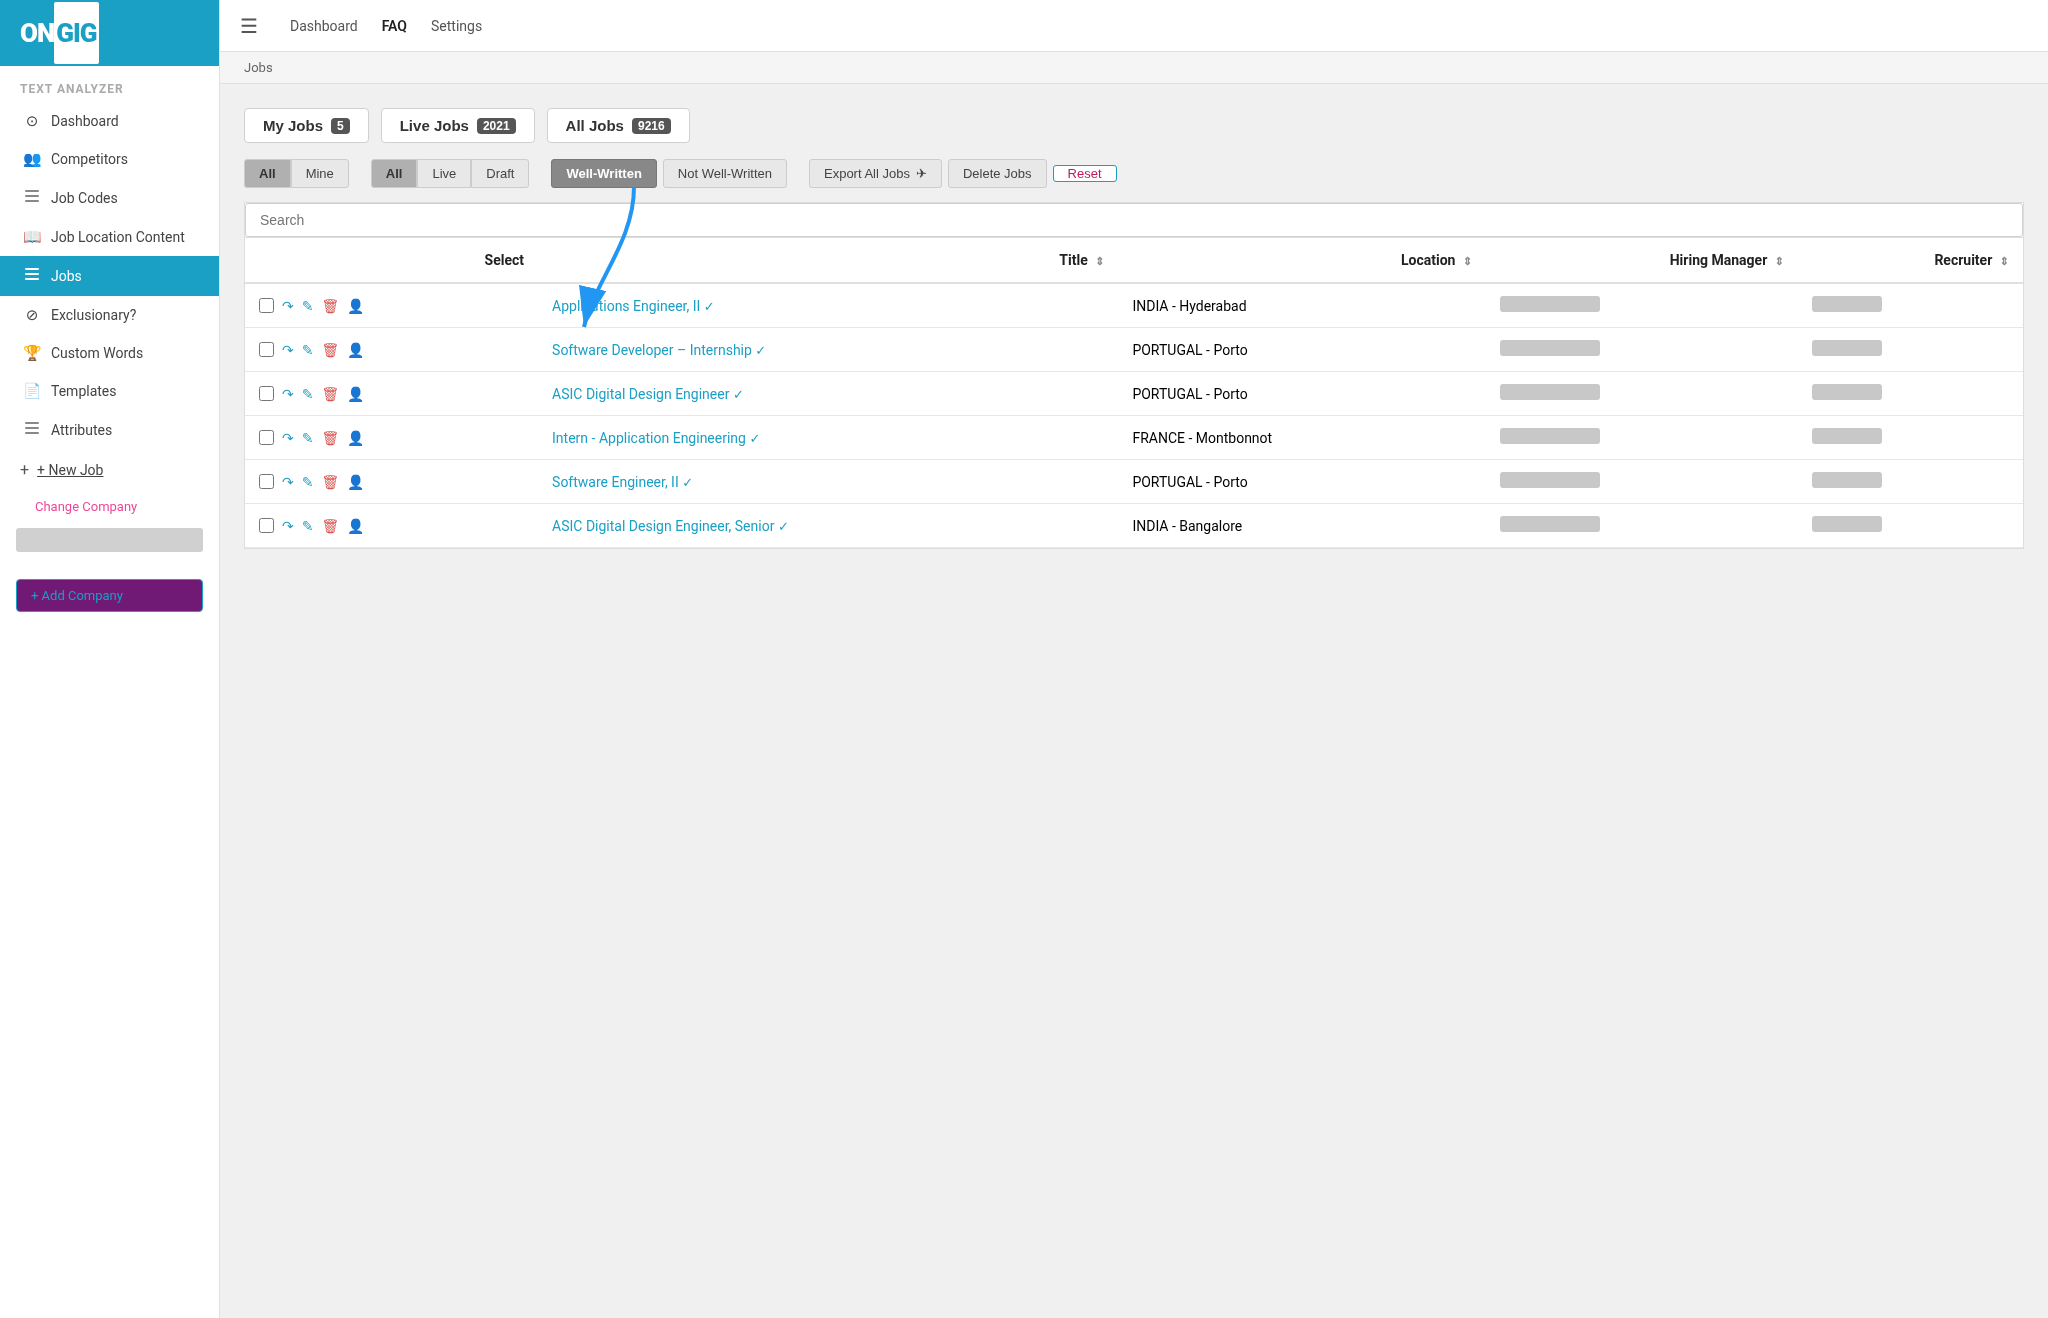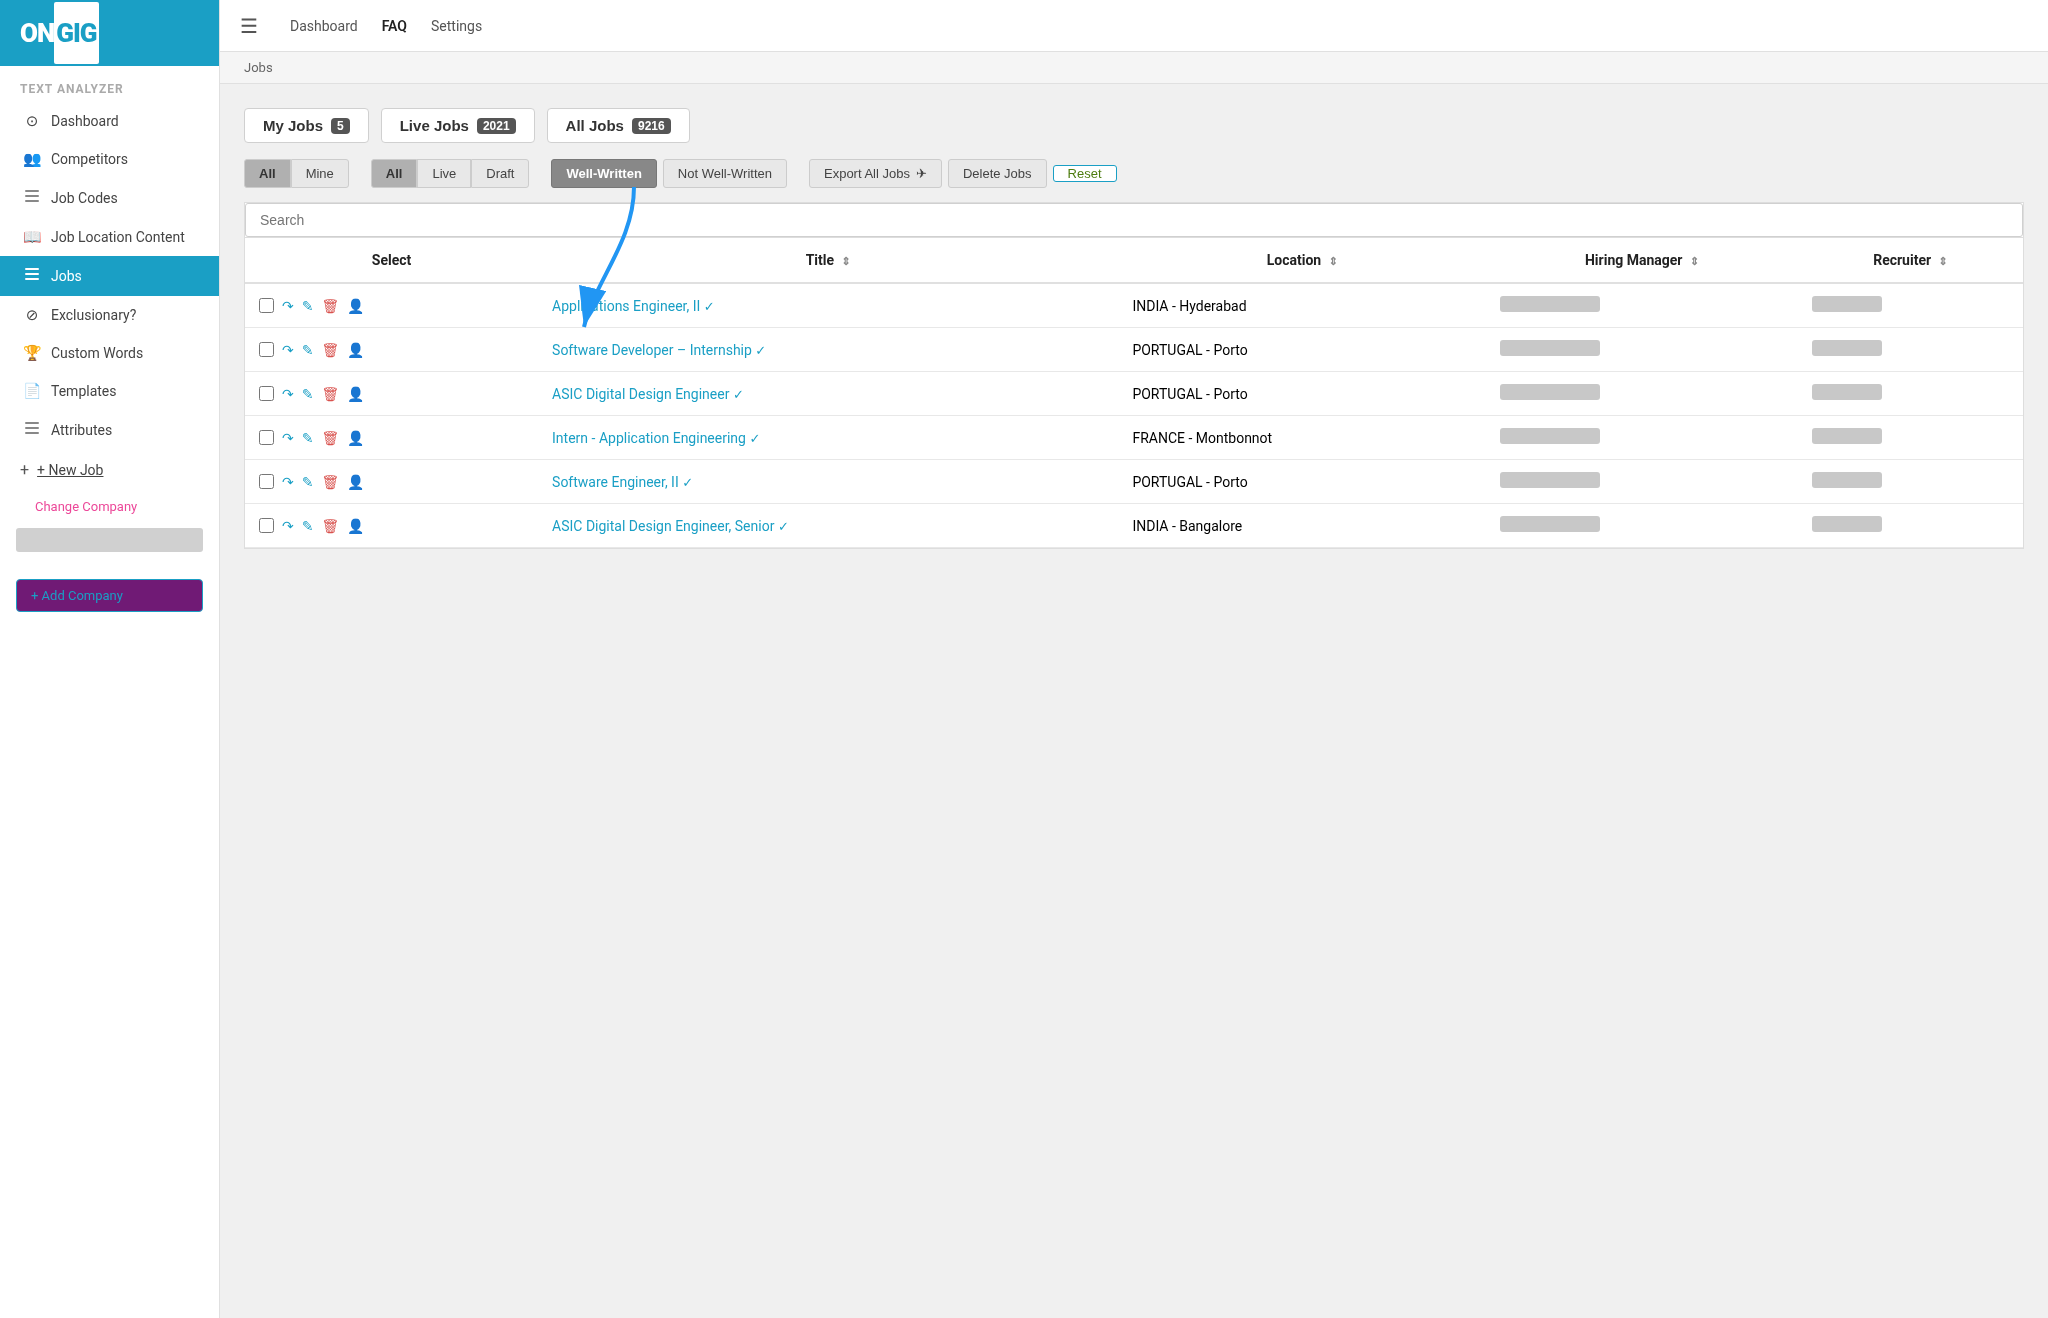--- a/index.html
+++ b/index.html
@@ -232,21 +232,21 @@
       font-size: 13px;
       color: #444;
       cursor: pointer;
       border-radius: 3px;
     }
     .reset-btn {
       padding: 0 14px;
       background: #fff;
       border: 1.5px solid #1a9fc5;
       font-size: 13px;
-      color: #4d7c0f;
+      color: #be185d;
       cursor: pointer;
       border-radius: 3px;
     }
 
     
     .search-wrap {
       background: #fff;
       border: 1px solid #d0d0d0;
       border-radius: 3px;
       padding: 8px 14px;
@@ -268,21 +268,21 @@
       border-collapse: collapse;
       background: #fff;
       font-size: 14px;
     }
     .jobs-table th {
       padding: 14px 14px;
       font-weight: 700;
       font-size: 14px;
       color: #222;
       border-bottom: 2px solid #e0e0e0;
-      text-align: center;
+      text-align: right;
       background: #fff;
     }
     .jobs-table th .sort-icon { font-size: 11px; color: #888; margin-left: 4px; }
     .jobs-table td {
       padding: 12px 14px;
       border-bottom: 1px solid #e8e8e8;
       vertical-align: middle;
     }
     .row-actions {
       display: flex;

